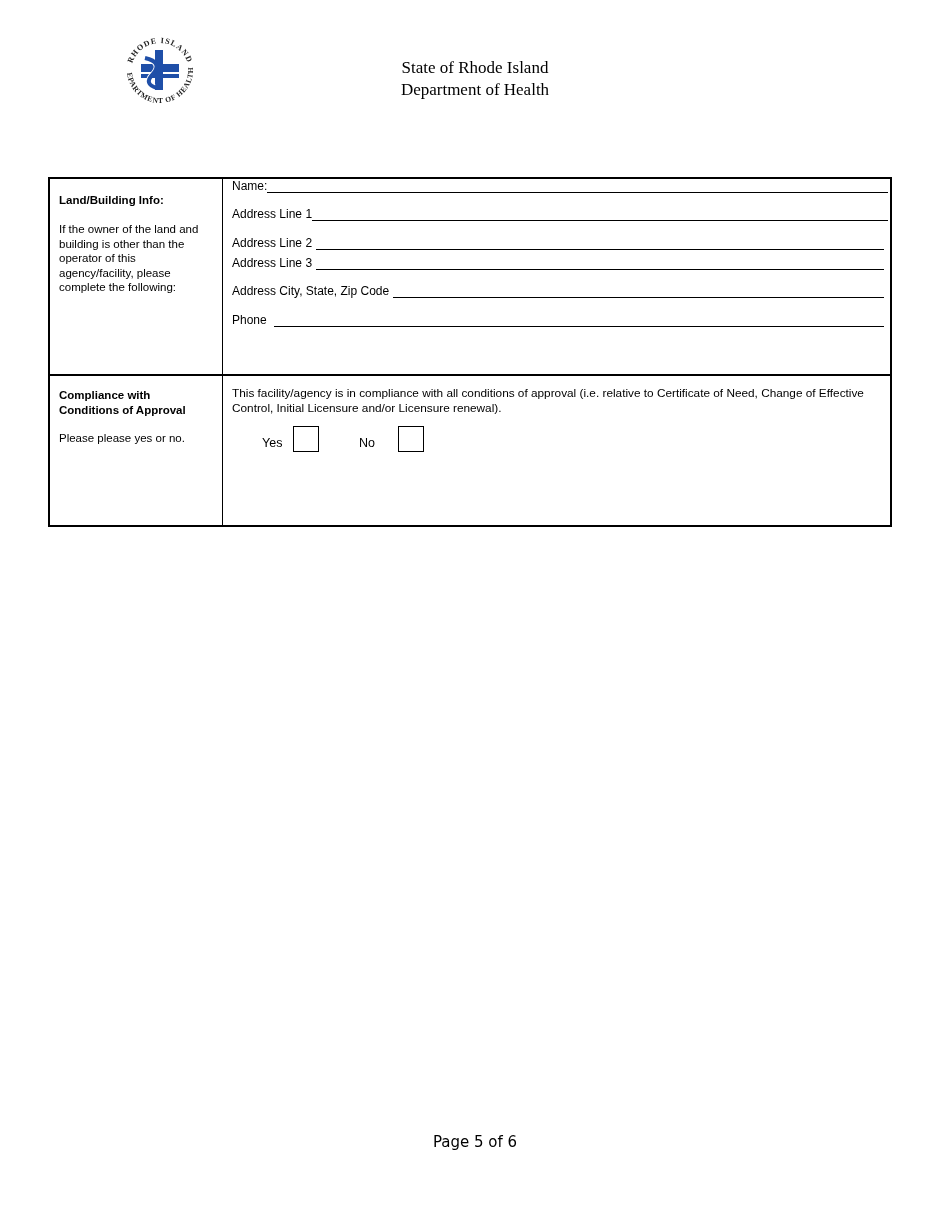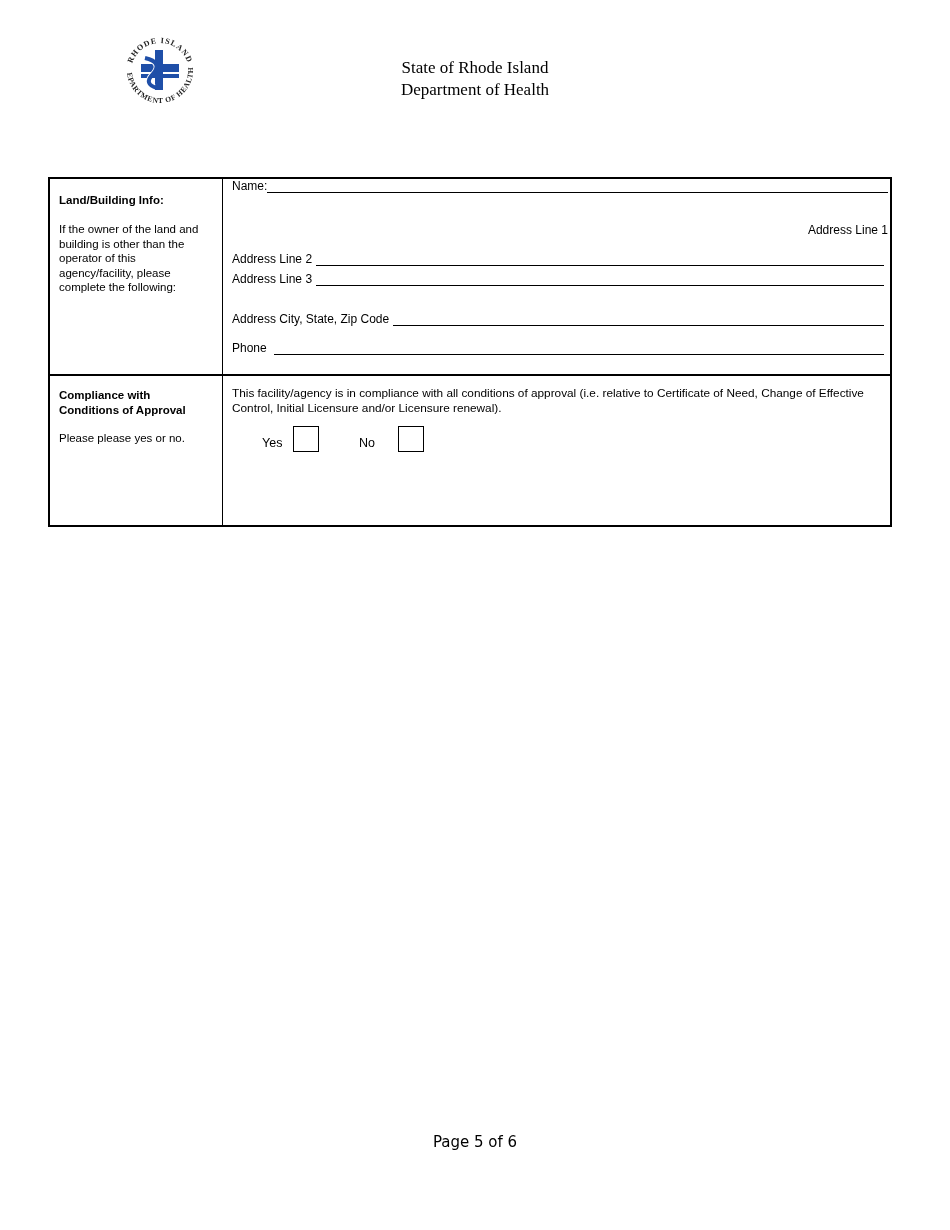--- a/index.html
+++ b/index.html
@@ -66,33 +66,33 @@
         <div class="lbl-title">Land/Building Info:</div>
         <div class="lbl-text" style="margin-top:14px; padding-right:10px;">If the owner of the land and building is other than the operator of this agency/facility, please complete the following:</div>
       </div>
     </td>
     <td class="right">
       <div style="padding-top:0;">
         <div class="field" style="margin-right:2px;">
           <span>Name:</span>
           <span class="line" style="margin-left:0;"></span>
         </div>
-        <div class="field" style="margin-top:30px; margin-right:2px;flex-direction:column;">
+        <div class="field" style="margin-top:14px; margin-right:2px;">
           <span>Address Line 1</span>
           <span class="line" style="margin-left:0;"></span>
         </div>
         <div class="field" style="margin-top:15px; margin-right:6px;">
           <span>Address Line 2</span>
           <span class="line" style="margin-left:4px;"></span>
         </div>
         <div class="field" style="margin-top:6px; margin-right:6px;">
           <span>Address Line 3</span>
           <span class="line" style="margin-left:4px;"></span>
         </div>
-        <div class="field" style="margin-top:26px; margin-right:6px;">
+        <div class="field" style="margin-top:14px; margin-right:6px;">
           <span>Address City, State, Zip Code</span>
           <span class="line" style="margin-left:4px;"></span>
         </div>
         <div class="field" style="margin-top:15px; margin-right:6px;">
           <span>Phone</span>
           <span class="line" style="margin-left:7px;"></span>
         </div>
       </div>
     </td>
   </tr>

